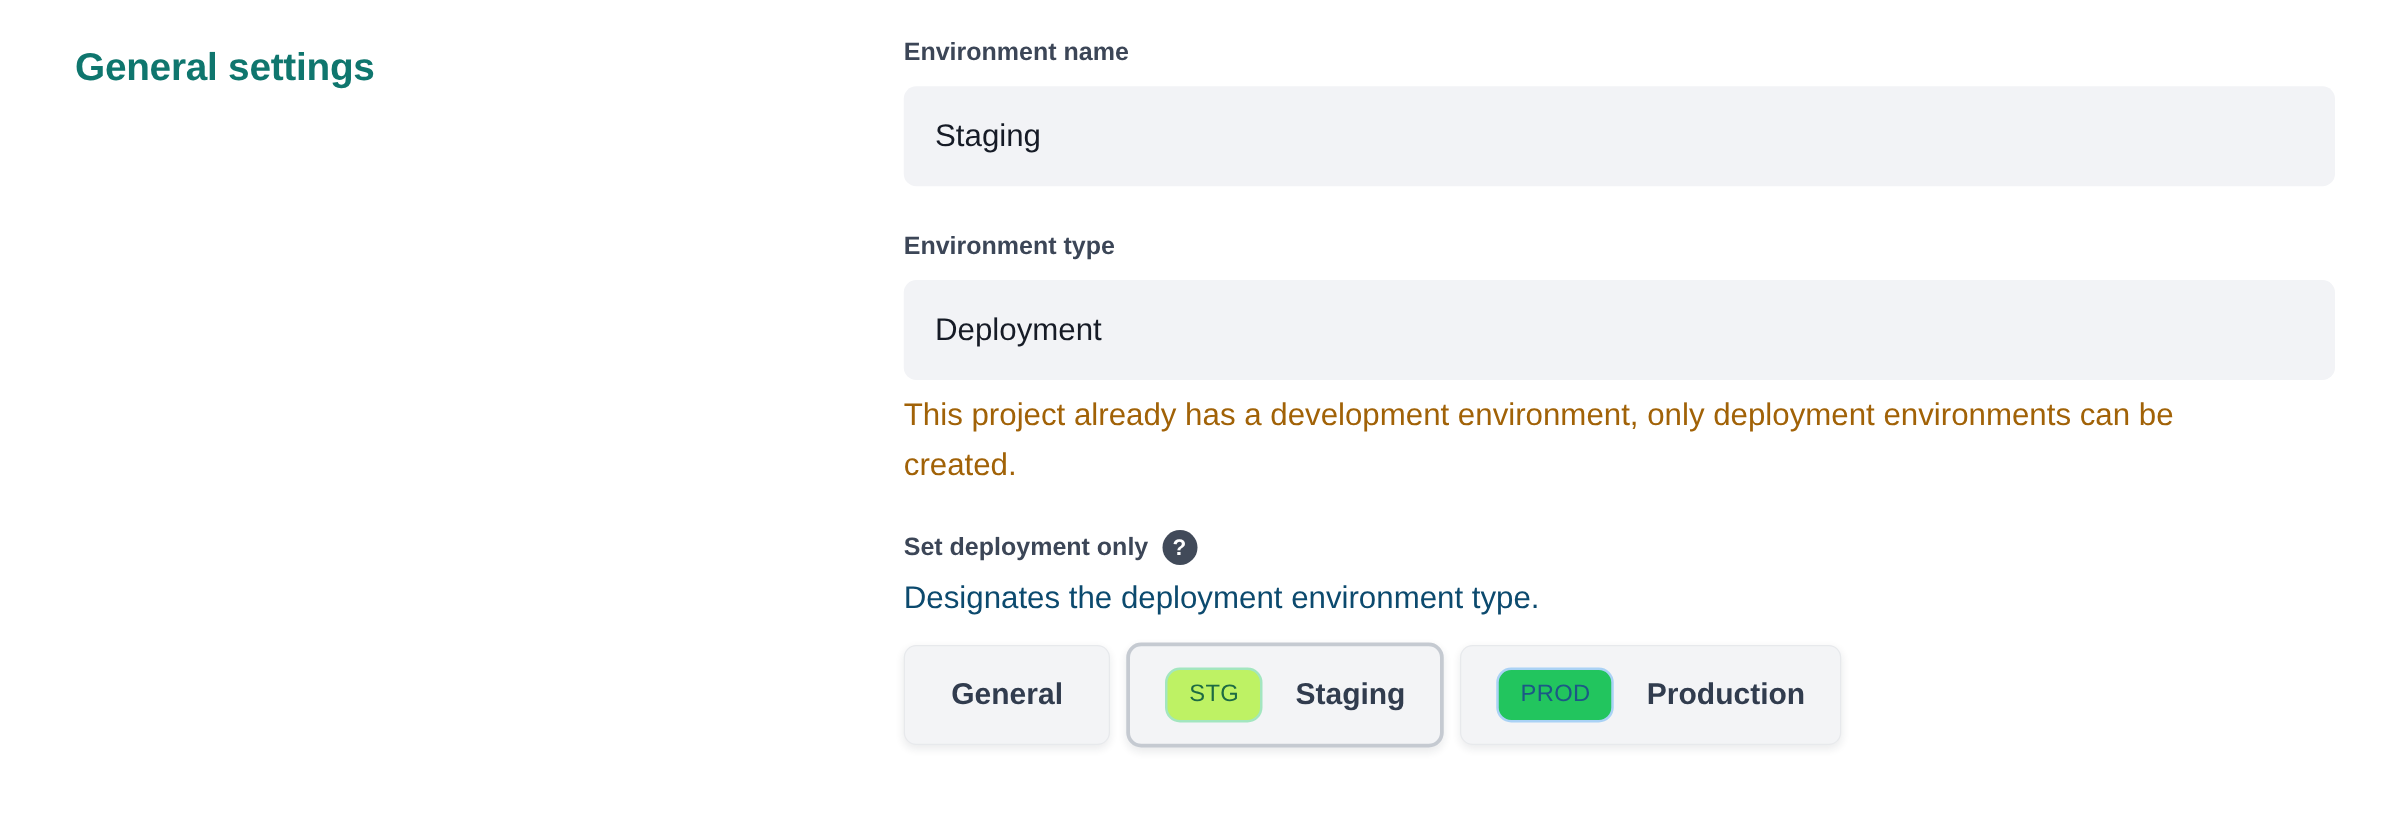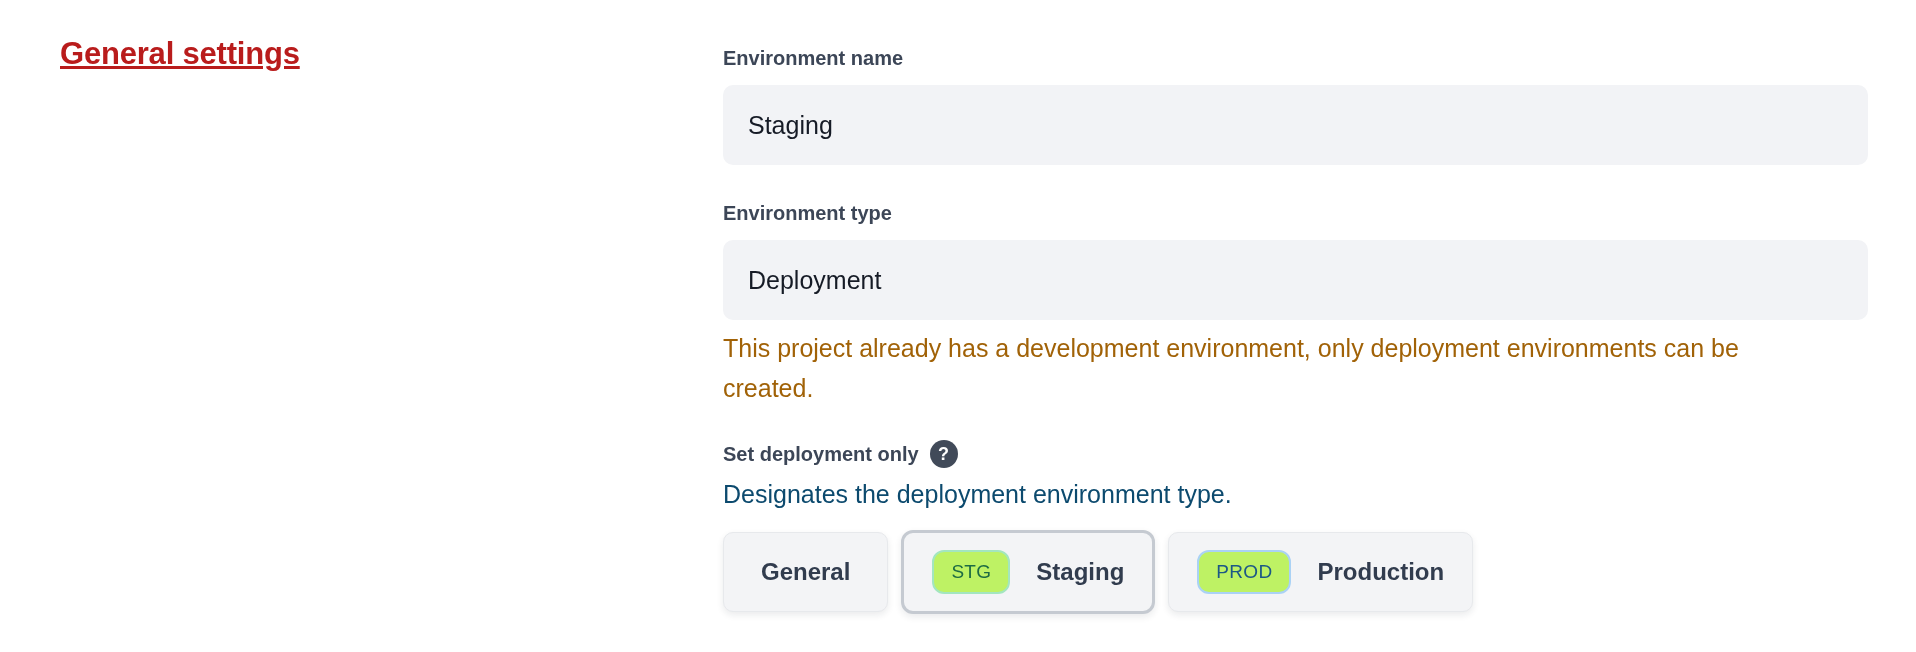--- a/index.html
+++ b/index.html
@@ -10,28 +10,27 @@
     overflow: hidden;
     color: #222d3d;
   }
   .page { position: relative; width: 1916px; height: 652px; }
 
   .page-title {
     position: absolute;
     left: 60px; top: 36px;
     font-size: 31px;
     font-weight: 700;
-    color: #b91c1c;
+    color: #0f766e;
     letter-spacing: -0.2px;
-    text-decoration: underline;
   }
 
   .form-col {
     position: absolute;
-    left: 723px; top: 44px;
+    left: 723px; top: 28px;
     width: 1145px;
   }
 
   .field-label {
     font-size: 20px;
     font-weight: 700;
     color: #3c4657;
     line-height: 28px;
   }
 
@@ -119,21 +118,21 @@
     height: 44px;
     display: flex;
     align-items: center;
     padding: 0 17px;
     border-radius: 12px;
     font-size: 19px;
     font-weight: 400;
     letter-spacing: 0.3px;
   }
   .badge-stg  { background: #bef264; border: 2px solid #a3e6bf; color: #1d6b43; }
-  .badge-prod { background: #bef264; border: 2px solid #aad2f5; color: #1c5886; text-align: right; }
+  .badge-prod { background: #22c55e; border: 2px solid #aad2f5; color: #1c5886; text-align: right; }
 </style>
 </head>
 <body>
 
 <div class="page">
 
   <h1 class="page-title">General settings</h1>
 
   <div class="form-col">
 

